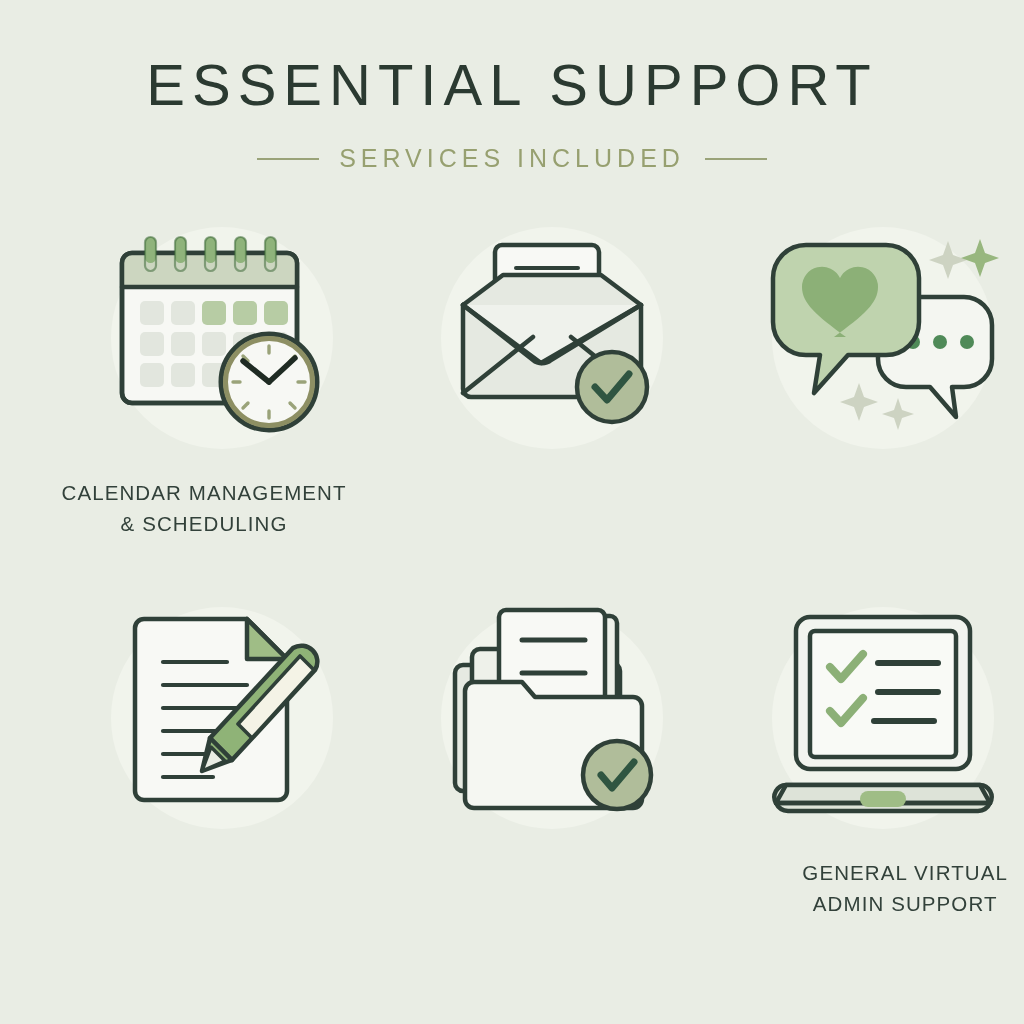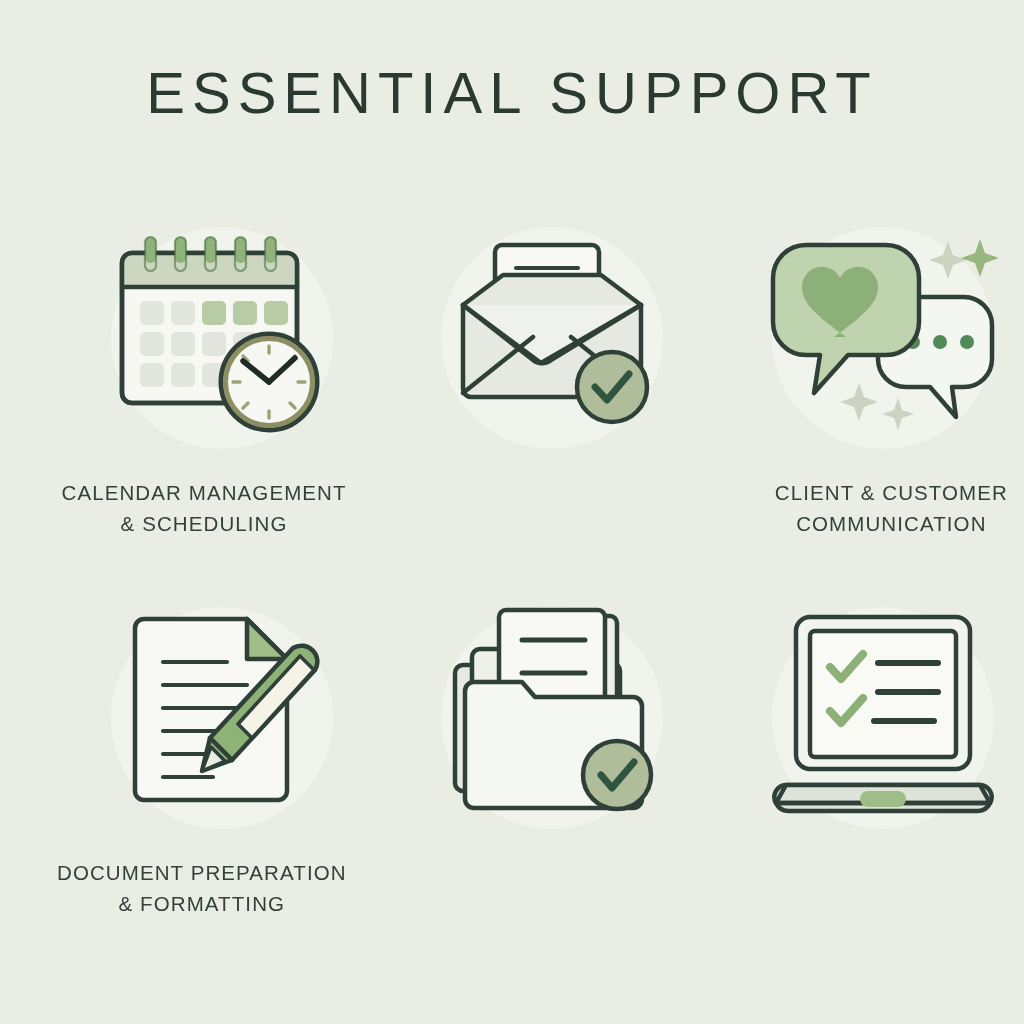--- a/index.html
+++ b/index.html
@@ -21,21 +21,21 @@
     top: 0; left: 0; right: 0;
     padding-top: 56px;
     text-align: center;
   }
   #main-title {
     font-size: 58px;
     letter-spacing: 7px;
     font-weight: 400;
     color: #2b3a31;
     line-height: 1;
-    margin: 8px;
+    margin: 0;
     white-space: nowrap;
   }
   #subtitle-row {
     margin-top: 30px;
     display: flex;
     align-items: center;
     justify-content: center;
     gap: 20px;
   }
   .sub-rule {
@@ -97,20 +97,25 @@
     line-height: 1.52;
     max-width: 330px;
     white-space: pre-line;
   }
 </style>
 </head>
 <body>
 
 <div id="header">
   <h1 id="main-title">ESSENTIAL SUPPORT</h1>
+  <div id="subtitle-row">
+    <span class="sub-rule"></span>
+    <span id="subtitle">SERVICES INCLUDED</span>
+    <span class="sub-rule"></span>
+  </div>
 </div>
 
 <div id="grid">
 
   <div class="cell">
     <div class="icon-wrap">
       <div class="icon-disc"></div>
       <svg width="250" height="250" viewBox="0 0 250 250">
         <g fill="none" stroke="#2f4038" stroke-width="4.5" stroke-linejoin="round" stroke-linecap="round">
 
@@ -232,22 +237,20 @@
 
           <g stroke="none">
             <path d="M190 26 l5 14 l14 5 l-14 5 l-5 14 l-5 -14 l-14 -5 l14 -5 z" fill="#cdd3c2"></path>
             <path d="M222 24 l5 14 l14 5 l-14 5 l-5 14 l-5 -14 l-14 -5 l14 -5 z" fill="#98b77f"></path>
             <path d="M101 168 l5 14 l14 5 l-14 5 l-5 14 l-5 -14 l-14 -5 l14 -5 z" fill="#cdd3c2"></path>
             <path d="M140 183 l4 12 l12 4 l-12 4 l-4 12 l-4 -12 l-12 -4 l12 -4 z" fill="#cdd3c2"></path>
           </g>
         </g>
       </svg>
     </div>
-    <div class="cell-label">CLIENT &amp; CUSTOMER
-COMMUNICATION</div>
   </div>
 
   <div class="cell">
     <div class="icon-wrap">
       <div class="icon-disc"></div>
       <svg width="250" height="250" viewBox="0 0 250 250">
         <g fill="none" stroke="#2f4038" stroke-width="4.5" stroke-linejoin="round" stroke-linecap="round">
 
           <path d="M38 33 a9 9 0 0 1 9 -9 h103 l40 40 v132 a9 9 0 0 1 -9 9 h-134 a9 9 0 0 1 -9 -9 z" fill="#f8f9f5"></path>
 
@@ -267,22 +270,20 @@
             <path d="M196 53 a16 16 0 0 1 22 22 l-83 90 l-22 -22 z" fill="none" stroke="#2f4038"></path>
 
             <path d="M203 61 l14 14 l-62 68 l-14 -14 z" fill="#f4f3e6" stroke="#2f4038" stroke-width="3.6"></path>
 
             <path d="M113 143 l22 22 l-30 11 z" fill="#8fb377" stroke="#2f4038"></path>
             <path d="M105 176 l9 -24 l14 14 z" fill="#e9ede4" stroke="#2f4038" stroke-width="3.4"></path>
           </g>
         </g>
       </svg>
     </div>
-    <div class="cell-label">DOCUMENT PREPARATION
-&amp; FORMATTING</div>
   </div>
 
   <div class="cell">
     <div class="icon-wrap">
       <div class="icon-disc"></div>
       <svg width="250" height="250" viewBox="0 0 250 250">
         <g fill="none" stroke="#2f4038" stroke-width="4.5" stroke-linejoin="round" stroke-linecap="round">
 
           <path d="M28 78 a8 8 0 0 1 8 -8 h48 l12 14 h72 a8 8 0 0 1 8 8 v96 a8 8 0 0 1 -8 8 h-132 a8 8 0 0 1 -8 -8 z" fill="#e6eae2"></path>
 
@@ -326,15 +327,17 @@
           </g>
 
           <path d="M18 208 a12 12 0 0 1 10 -18 h194 a12 12 0 0 1 10 18 a14 14 0 0 1 -12 8 h-190 a14 14 0 0 1 -12 -8 z" fill="#dde3d8"></path>
           <path d="M28 190 h194 l10 18 h-214 z" fill="#dde3d8"></path>
           <path d="M18 208 h214"></path>
 
           <rect x="102" y="196" width="46" height="16" rx="8" fill="#9fbd86" stroke="none"></rect>
         </g>
       </svg>
     </div>
+    <div class="cell-label">GENERAL VIRTUAL
+ADMIN SUPPORT</div>
   </div>
 
 </div>
 
 </body></html>

